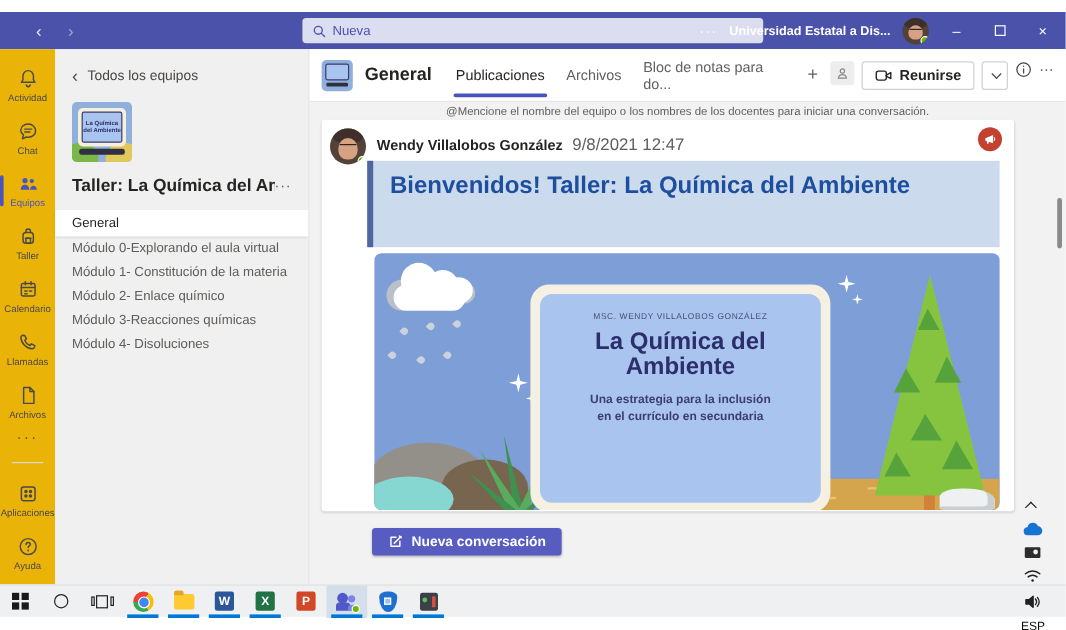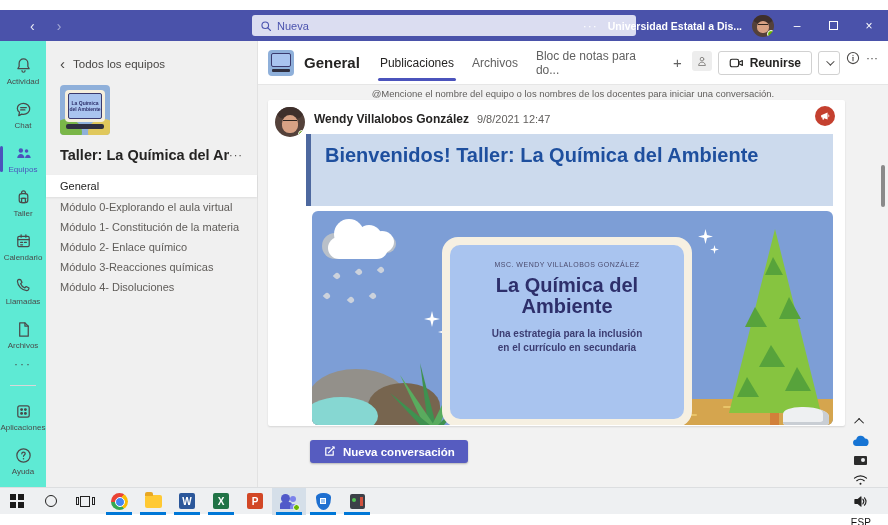--- a/index.html
+++ b/index.html
@@ -28,21 +28,21 @@
   .avatar .face { position:absolute; left:22%; top:28%; width:56%; height:58%;
                   background:#d7a184; border-radius:50% 50% 45% 45%; }
   .avatar .hair { position:absolute; left:6%; top:-4%; width:88%; height:46%;
                   background:#3e2f2b; border-radius:50%; }
   .avatar .glasses { position:absolute; left:26%; top:44%; width:48%; height:16%;
                      border-top:1.5px solid #2e2520; }
   .presence { position:absolute; right:-1px; bottom:-1px; width:8px; height:8px;
               background:#6bb700; border:1.5px solid #fff; border-radius:50%; }
 
   
-  .rail { position:absolute; left:0; top:41px; width:46px; height:446px; background:#5eead4;
+  .rail { position:absolute; left:0; top:41px; width:46px; height:446px; background:#eab308;
           display:flex; flex-direction:column; align-items:center; padding-top:8px; }
   .rail-item { position:relative; width:46px; height:44px; display:flex; flex-direction:column;
                align-items:center; justify-content:center; gap:2px; color:#4a4a4a; }
   .rail-item span.lbl { font-size:8px; }
   .rail-item.active { color:#4b53bc; }
   .rail-item.active::before { content:""; position:absolute; left:0; top:9px; width:3px;
                height:26px; background:#4b53bc; border-radius:2px; }
   .rail-dots { color:#4a4a4a; font-size:12px; letter-spacing:2px; height:20px; }
   .rail-divider { width:26px; border-top:1px solid #d8d8d8; margin:8px 0; }
   .rail-spacer { flex:1; }
@@ -113,21 +113,21 @@
   .content { position:absolute; left:0; top:44px; width:100%; height:402px; }
   .hint { text-align:center; font-size:9.5px; color:#605e5c; padding-top:3px; }
 
   
   .post { position:absolute; left:10px; top:15px; width:577px; height:326px; background:#fff;
           box-shadow:0 1px 2px rgba(0,0,0,.12); border-radius:2px; }
   .post-avatar { position:absolute; left:7px; top:7px; width:30px; height:30px; }
   .post-head { position:absolute; left:46px; top:12px; display:flex; gap:8px;
                align-items:baseline; }
   .post-author { font-size:12px; font-weight:bold; color:#252423; }
-  .post-time { font-size:11px; color:#605e5c; }
+  .post-time { font-size:14px; color:#605e5c; }
   .announce-badge { position:absolute; right:10px; top:6px; width:20px; height:20px;
                     border-radius:50%; background:#c4402f; display:flex; align-items:center;
                     justify-content:center; }
   .banner { position:absolute; left:38px; top:34px; width:527px; height:72px;
             background:#ccdaed; border-left:5px solid #4d689f; padding:8px 14px; }
   .banner-title { font-size:20px; line-height:1.3; font-weight:bold; color:#1e4f9e; }
 
   
   .illus { position:absolute; left:44px; top:111px; width:521px; height:214px;
            background:#7d9ed6; border-radius:6px; overflow:hidden; }

